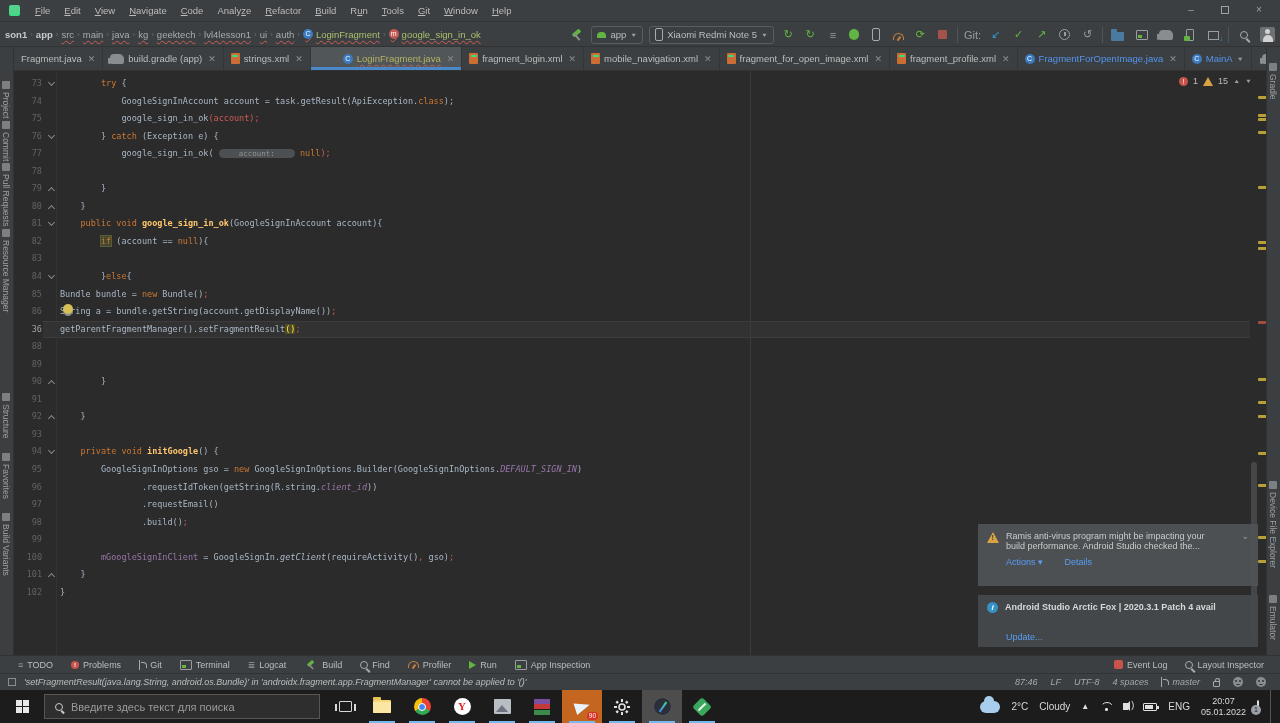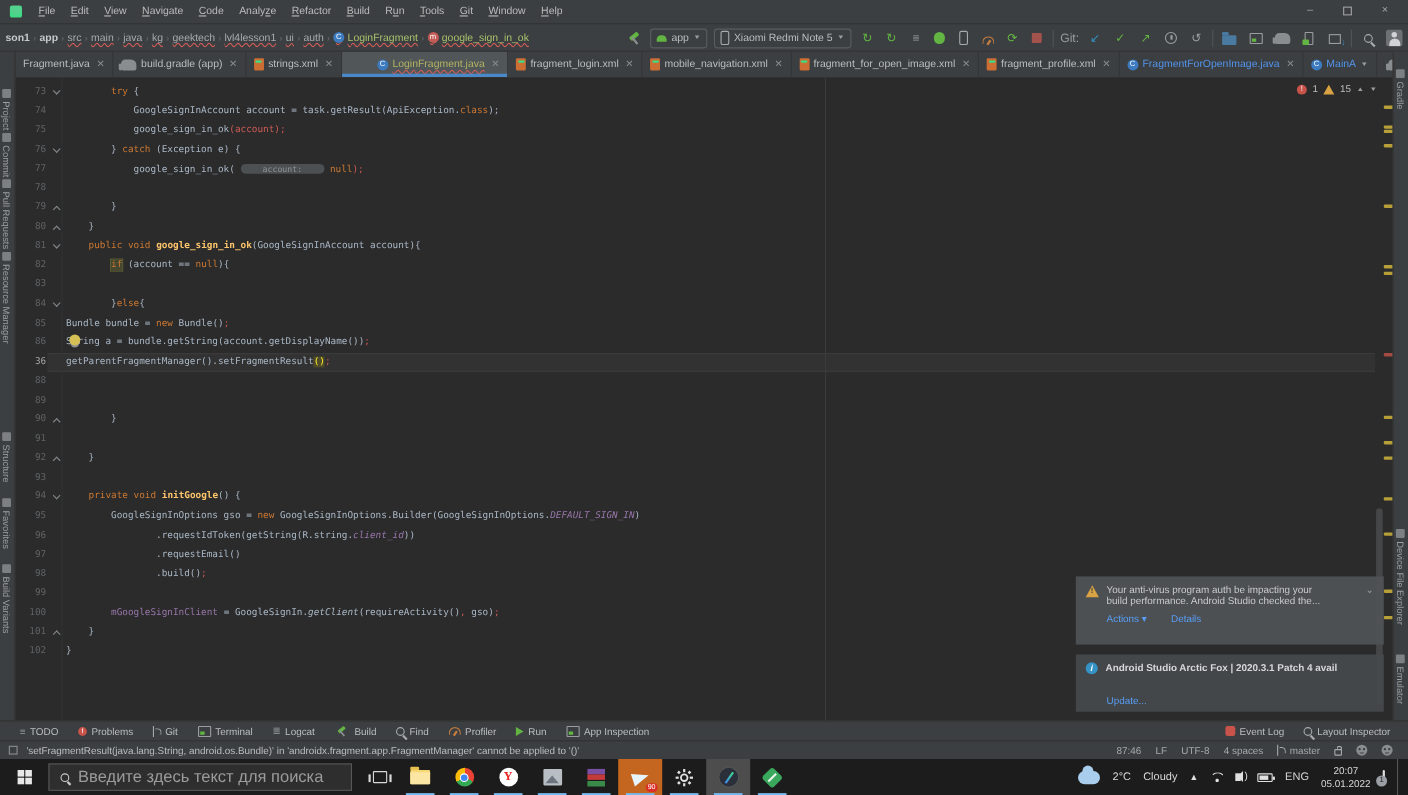--- a/index.html
+++ b/index.html
@@ -114,37 +114,37 @@
   .notif-chev{color:#9a9da0;font-size:9px;margin-left:auto;}
   .notif-title{font-weight:bold;color:#d6d8d9;}
   
   #toolwinbar{position:absolute;left:0;top:655px;width:1280px;height:18px;background:#3c3f41;border-top:1px solid #323232;display:flex;align-items:center;font-size:9px;color:#bbbebf;padding-left:18px;gap:18px;}
   .twb{display:flex;align-items:center;gap:4px;white-space:nowrap;}
   .twb .ic{font-size:9px;color:#9a9da0;}
   .prob-ic{width:8px;height:8px;border-radius:50%;background:#c7534b;color:#fff;font-size:6px;line-height:8px;text-align:center;font-weight:bold;}
   .run-ic{width:0;height:0;border-top:4px solid transparent;border-bottom:4px solid transparent;border-left:7px solid #62b543;}
   .evlog-ic{width:9px;height:9px;background:#c7534b;border-radius:2px;}
   #twb-right{margin-left:auto;display:flex;gap:18px;padding-right:16px;}
-  #statusbar{position:absolute;left:0;top:673px;width:1280px;height:17px;background:#3c3f41;border-top:1px solid #323232;display:flex;align-items:center;font-size:9px;color:#a6a9ab;padding:0 8px;}
+  #statusbar{position:absolute;left:0;top:673px;width:1280px;height:17px;background:#3c3f41;border-top:1px solid #323232;display:flex;align-items:center;font-size:9px;color:#a6a9ab;padding:0 8px;font-style:italic;}
   #status-msg{margin-left:8px;color:#bbbebf;white-space:nowrap;}
   .stat-sq{width:8px;height:8px;border:1px solid #8a8d8f;}
   #status-right{margin-left:auto;display:flex;align-items:center;gap:13px;padding-right:6px;white-space:nowrap;}
   .branch-ic{display:inline-block;width:7px;height:10px;border-left:1.5px solid #a6a9ab;position:relative;}
   .branch-ic::after{content:"";position:absolute;left:1px;top:2px;width:5px;height:5px;border:1.5px solid #a6a9ab;border-left:none;border-bottom:none;border-radius:0 4px 0 0;}
   .lock-ic{width:7px;height:6px;border:1px solid #a6a9ab;border-radius:1px;position:relative;margin-top:4px;}
   .lock-ic::before{content:"";position:absolute;left:1px;top:-4px;width:3px;height:3px;border:1px solid #a6a9ab;border-bottom:none;border-radius:3px 3px 0 0;}
   .face-ic{width:10px;height:10px;border-radius:50%;background:#8a8d8f;position:relative;}
   .face-ic::before{content:"";position:absolute;left:2px;top:3px;width:1.5px;height:1.5px;background:#3c3f41;border-radius:50%;box-shadow:4px 0 0 #3c3f41;}
   .face-ic::after{content:"";position:absolute;left:3px;bottom:2px;width:4px;height:1.5px;background:#3c3f41;border-radius:0 0 2px 2px;}
   
   #taskbar{position:absolute;left:0;top:690px;width:1280px;height:33px;background:#1c1c1c;display:flex;align-items:center;color:#d8d8d8;}
   #start-btn{width:44px;height:33px;display:flex;align-items:center;justify-content:center;}
   .win-logo{width:13px;height:13px;display:grid;grid-template-columns:6px 6px;grid-template-rows:6px 6px;gap:1px;}
   .win-logo span{background:#e8e8e8;}
-  #tb-search{width:276px;height:25px;background:#2e2e2e;border:1px solid #565656;display:flex;align-items:center;gap:8px;padding:0 10px;color:#9b9b9b;font-size:15px;}
+  #tb-search{width:276px;height:25px;background:#2e2e2e;border:1px solid #565656;display:flex;align-items:center;gap:8px;padding:0 10px;color:#9b9b9b;font-size:11px;}
   .tb-search-ic{width:8px;height:8px;border:1.5px solid #c9c9c9;border-radius:50%;position:relative;flex:none;}
   .tb-search-ic::after{content:"";position:absolute;left:6px;top:6px;width:4px;height:1.5px;background:#c9c9c9;transform:rotate(45deg);transform-origin:0 0;}
   #taskview{width:34px;height:33px;display:flex;align-items:center;justify-content:center;margin-left:8px;}
   .tv-ic{width:13px;height:11px;border:1px solid #d8d8d8;border-radius:1px;position:relative;}
   .tv-ic::before,.tv-ic::after{content:"";position:absolute;top:2px;width:2px;height:7px;background:#d8d8d8;}
   .tv-ic::before{left:-5px;} .tv-ic::after{right:-5px;}
   .task-app{width:40px;height:33px;display:flex;align-items:center;justify-content:center;position:relative;flex:none;}
   .task-app.running::after{content:"";position:absolute;left:7px;right:7px;bottom:0;height:2px;background:#76b9ed;}
   .task-app.active{background:#4d4d4d;}
   .task-app.attention{background:#c4661f;}
@@ -505,21 +505,21 @@
       <div class="stripe-mark" style="top: 413px;"></div>
       <div class="stripe-mark" style="top: 465px;"></div>
       <div class="stripe-mark" style="top: 489px;"></div>
     </div>
   <div id="scroll-thumb"></div>
 
   <div class="notif" id="notif-warning">
     <div class="notif-row">
       <span class="warn-ico"></span>
       <span>
-        <span>Your anti-virus program auth be impacting your</span><br>
+        <span>Ramis anti-virus program might be impacting your</span><br>
         <span>build performance. Android Studio checked the...</span>
       </span>
       <span class="notif-chev">⌄</span>
     </div>
     <div class="notif-links">
       <span class="link">Actions ▾</span>
       <span class="link">Details</span>
     </div>
   </div>
   <div class="notif" id="notif-update">

